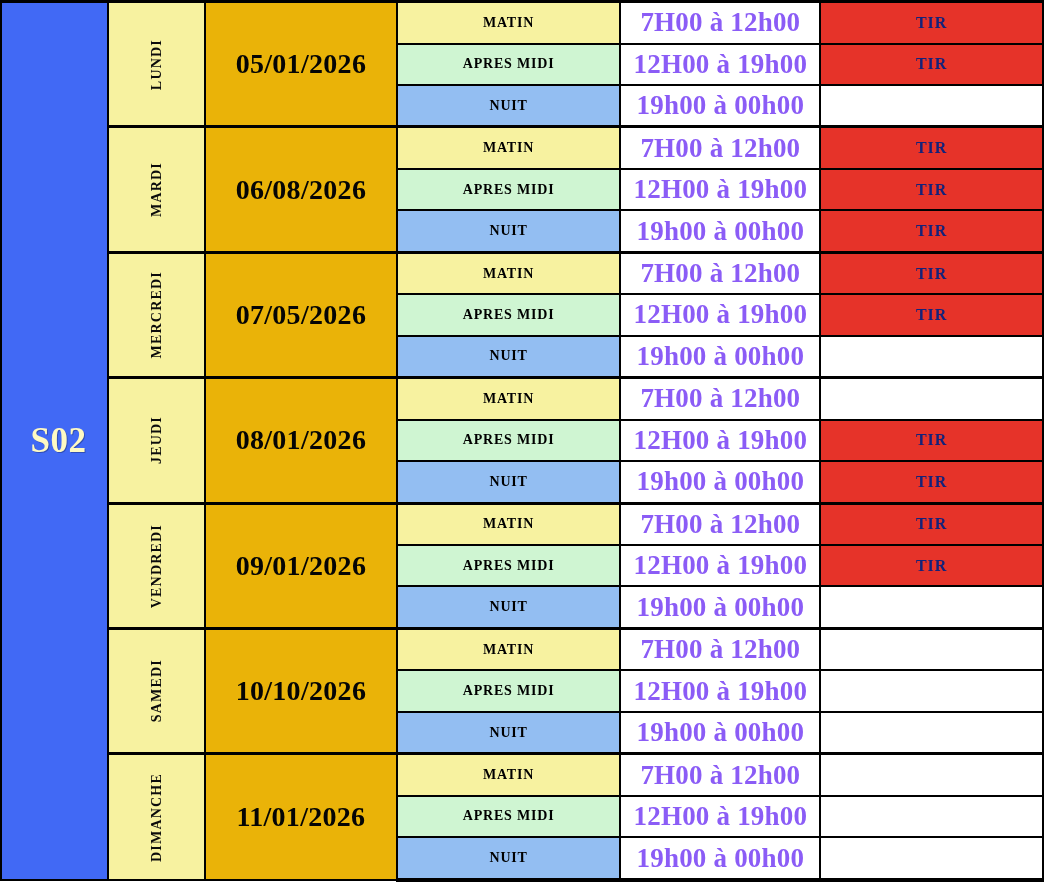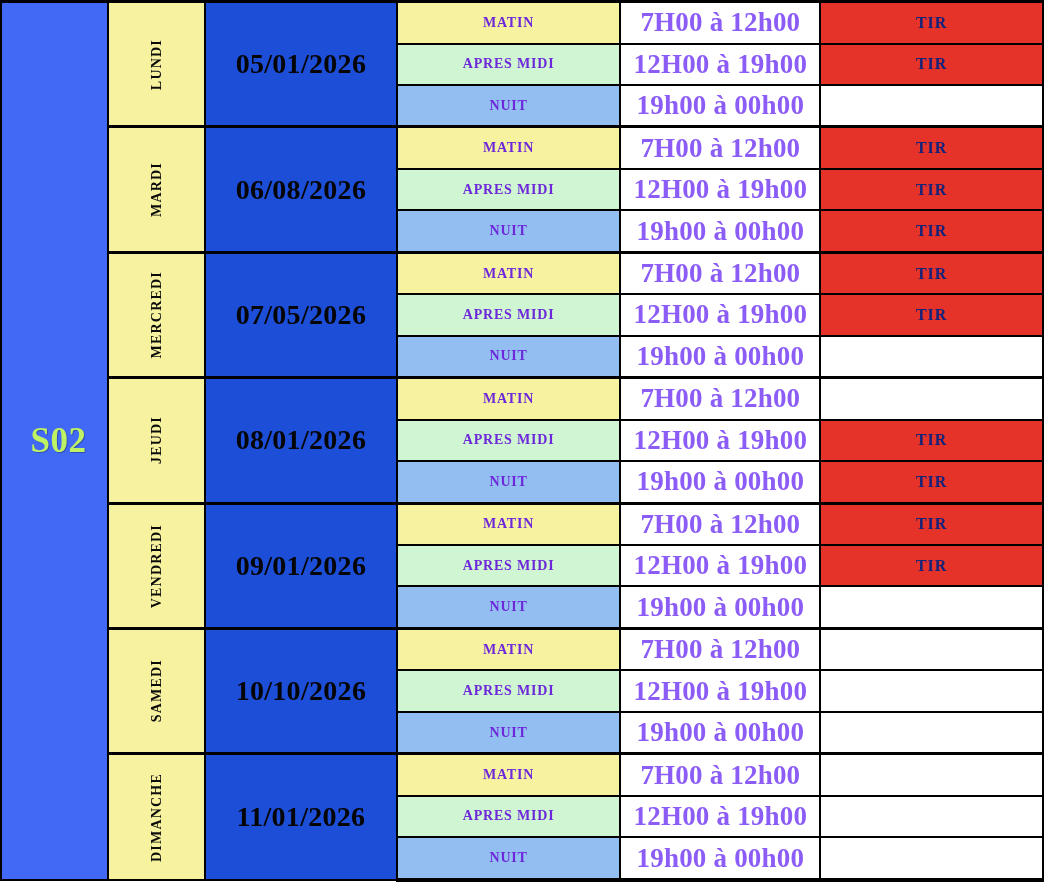--- a/index.html
+++ b/index.html
@@ -42,21 +42,21 @@
 
   
   td.week-cell {
     width: 104px;
     background: #4169F5;
     border-left: 4px solid #000000;
     border-top: 4px solid #000000;
     border-bottom: 4px solid #000000;
   }
   .week-label {
-    color: #bef264;
+    color: #fef9c3;
     font-size: 35px;
     font-weight: bold;
     letter-spacing: 0.5px;
     text-shadow: 1px 1px 0 rgba(0,0,0,0.25);
     margin-left: 8px;
   }
 
   
   td.day-cell {
     width: 94px;
@@ -70,34 +70,34 @@
     font-size: 14px;
     font-weight: bold;
     letter-spacing: 1.2px;
     color: #0b0b0b;
     margin: 0 auto;
   }
 
   
   td.date-cell {
     width: 186px;
-    background: #1d4ed8;
+    background: #eab308;
     font-size: 28px;
     font-weight: bold;
     color: #050505;
     letter-spacing: 0.3px;
   }
 
   
   td.shift-cell {
     width: 217px;
     font-size: 14px;
     font-weight: bold;
     letter-spacing: 0.8px;
-    color: #6d28d9;
+    color: #000000;
   }
   td.shift-matin  { background: #F7F2A0; }
   td.shift-aprem  { background: #CFF5D2; }
   td.shift-nuit   { background: #93BEF2; }
 
   
   td.time-cell {
     width: 194px;
     background: #ffffff;
     font-size: 27px;

